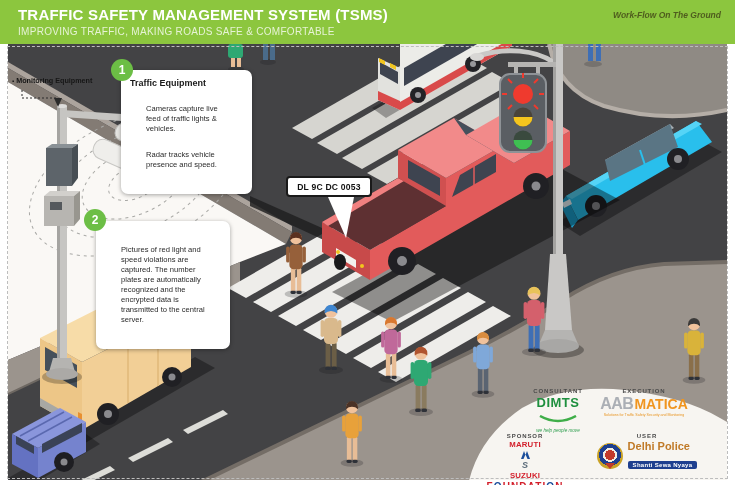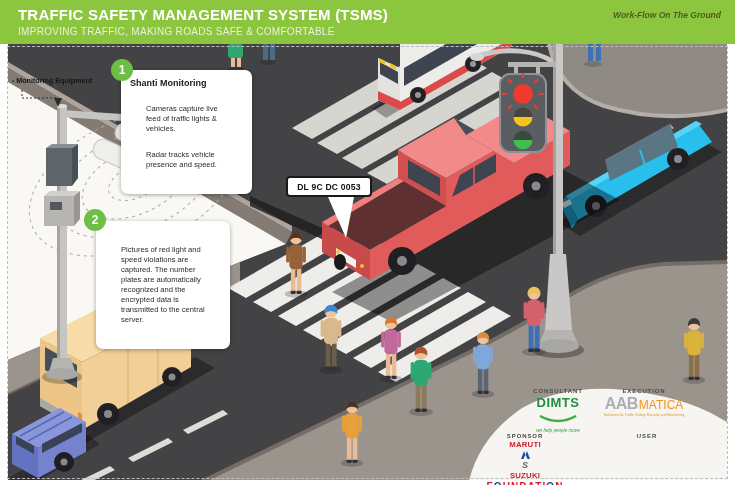--- a/index.html
+++ b/index.html
@@ -38,21 +38,21 @@
   .mon-label .bullet{font-size:6px;line-height:1;}
   
   .credit{position:absolute;text-align:center;z-index:6;}
   .credit-label{font-size:6px;font-weight:700;color:#4A4A4A;letter-spacing:.9px;margin-bottom:2px;}
   #credit-consultant{left:515px;top:388px;width:86px;}
   .dimts-name{font-size:13px;font-weight:800;color:#1E8F3E;letter-spacing:.5px;line-height:1;}
   .dimts-tagline{font-size:4.6px;color:#2E9E4E;font-style:italic;margin-top:1px;}
   #credit-execution{left:596px;top:388px;width:96px;}
   .aab-row{display:flex;align-items:flex-end;justify-content:center;gap:1px;line-height:1;}
   .aab{font-size:16px;font-weight:700;color:#ABAFB5;letter-spacing:-.5px;}
-  .matica{font-size:12px;font-weight:400;color:#F0951F;padding-bottom:1px;}
+  .matica{font-size:14px;font-weight:700;color:#F0951F;padding-bottom:1px;}
   .exec-tagline{font-size:3.6px;color:#E8941F;white-space:nowrap;overflow:hidden;margin-top:1px;}
   #credit-sponsor{left:468px;top:433px;width:114px;}
   .maruti-row{display:flex;align-items:center;justify-content:center;gap:2px;line-height:1;flex-direction:column;}
   .maruti-word{font-size:7.8px;font-weight:900;color:#D31F2B;letter-spacing:.2px;}
   .suzuki-s{font-size:9px;font-weight:900;color:#5A6B7A;font-style:italic;line-height:1;}
   .foundation-row{font-size:10px;font-weight:900;color:#D31F2B;letter-spacing:1.1px;line-height:1;margin-top:2px;}
   .foundation-row .o{color:#1B4E9B;}
   #credit-user{left:584px;top:433px;width:126px;}
   .user-row{display:flex;align-items:center;justify-content:center;gap:5px;margin-top:1px;}
   .badge{position:relative;width:26px;height:26px;border-radius:50%;flex:0 0 26px;
@@ -328,21 +328,21 @@
         <rect x="588" y="44" width="5" height="17" fill="#3F6FB5"></rect>
         <rect x="596" y="44" width="5" height="17" fill="#3F6FB5"></rect>
       </g>
     </g>
   </svg>
 
   <div class="scene-border"></div>
 
   <div class="step-circle" id="circle1">1</div>
   <div class="card" id="card1">
-    <div class="c-title">Shanti Monitoring</div>
+    <div class="c-title">Traffic Equipment</div>
     <p>Cameras capture live feed of traffic lights &amp; vehicles.</p>
     <p>Radar tracks vehicle presence and speed.</p>
   </div>
 
   <div class="step-circle" id="circle2">2</div>
   <div class="card" id="card2">
     <p>Pictures of red light and speed violations are captured. The number plates are automatically recognized and the encrypted data is transmitted to the central server.</p>
   </div>
 
   <div class="plate">DL 9C DC 0053</div>
@@ -380,15 +380,22 @@
       <span class="suzuki-s">S</span>
       <span class="maruti-word">SUZUKI</span>
     </div>
     <div class="foundation-row">
       <span>F</span><span class="o">O</span><span>UNDATI</span><span class="o">O</span><span>N</span>
     </div>
   </div>
 
   <div class="credit" id="credit-user">
     <div class="credit-label">USER</div>
+    <div class="user-row">
+      <div class="badge"></div>
+      <div class="user-col">
+        <div class="dp-name">Delhi Police</div>
+        <div class="dp-strip">Shanti Sewa Nyaya</div>
+      </div>
+    </div>
   </div>
 
 </div>
 
 </body></html>

